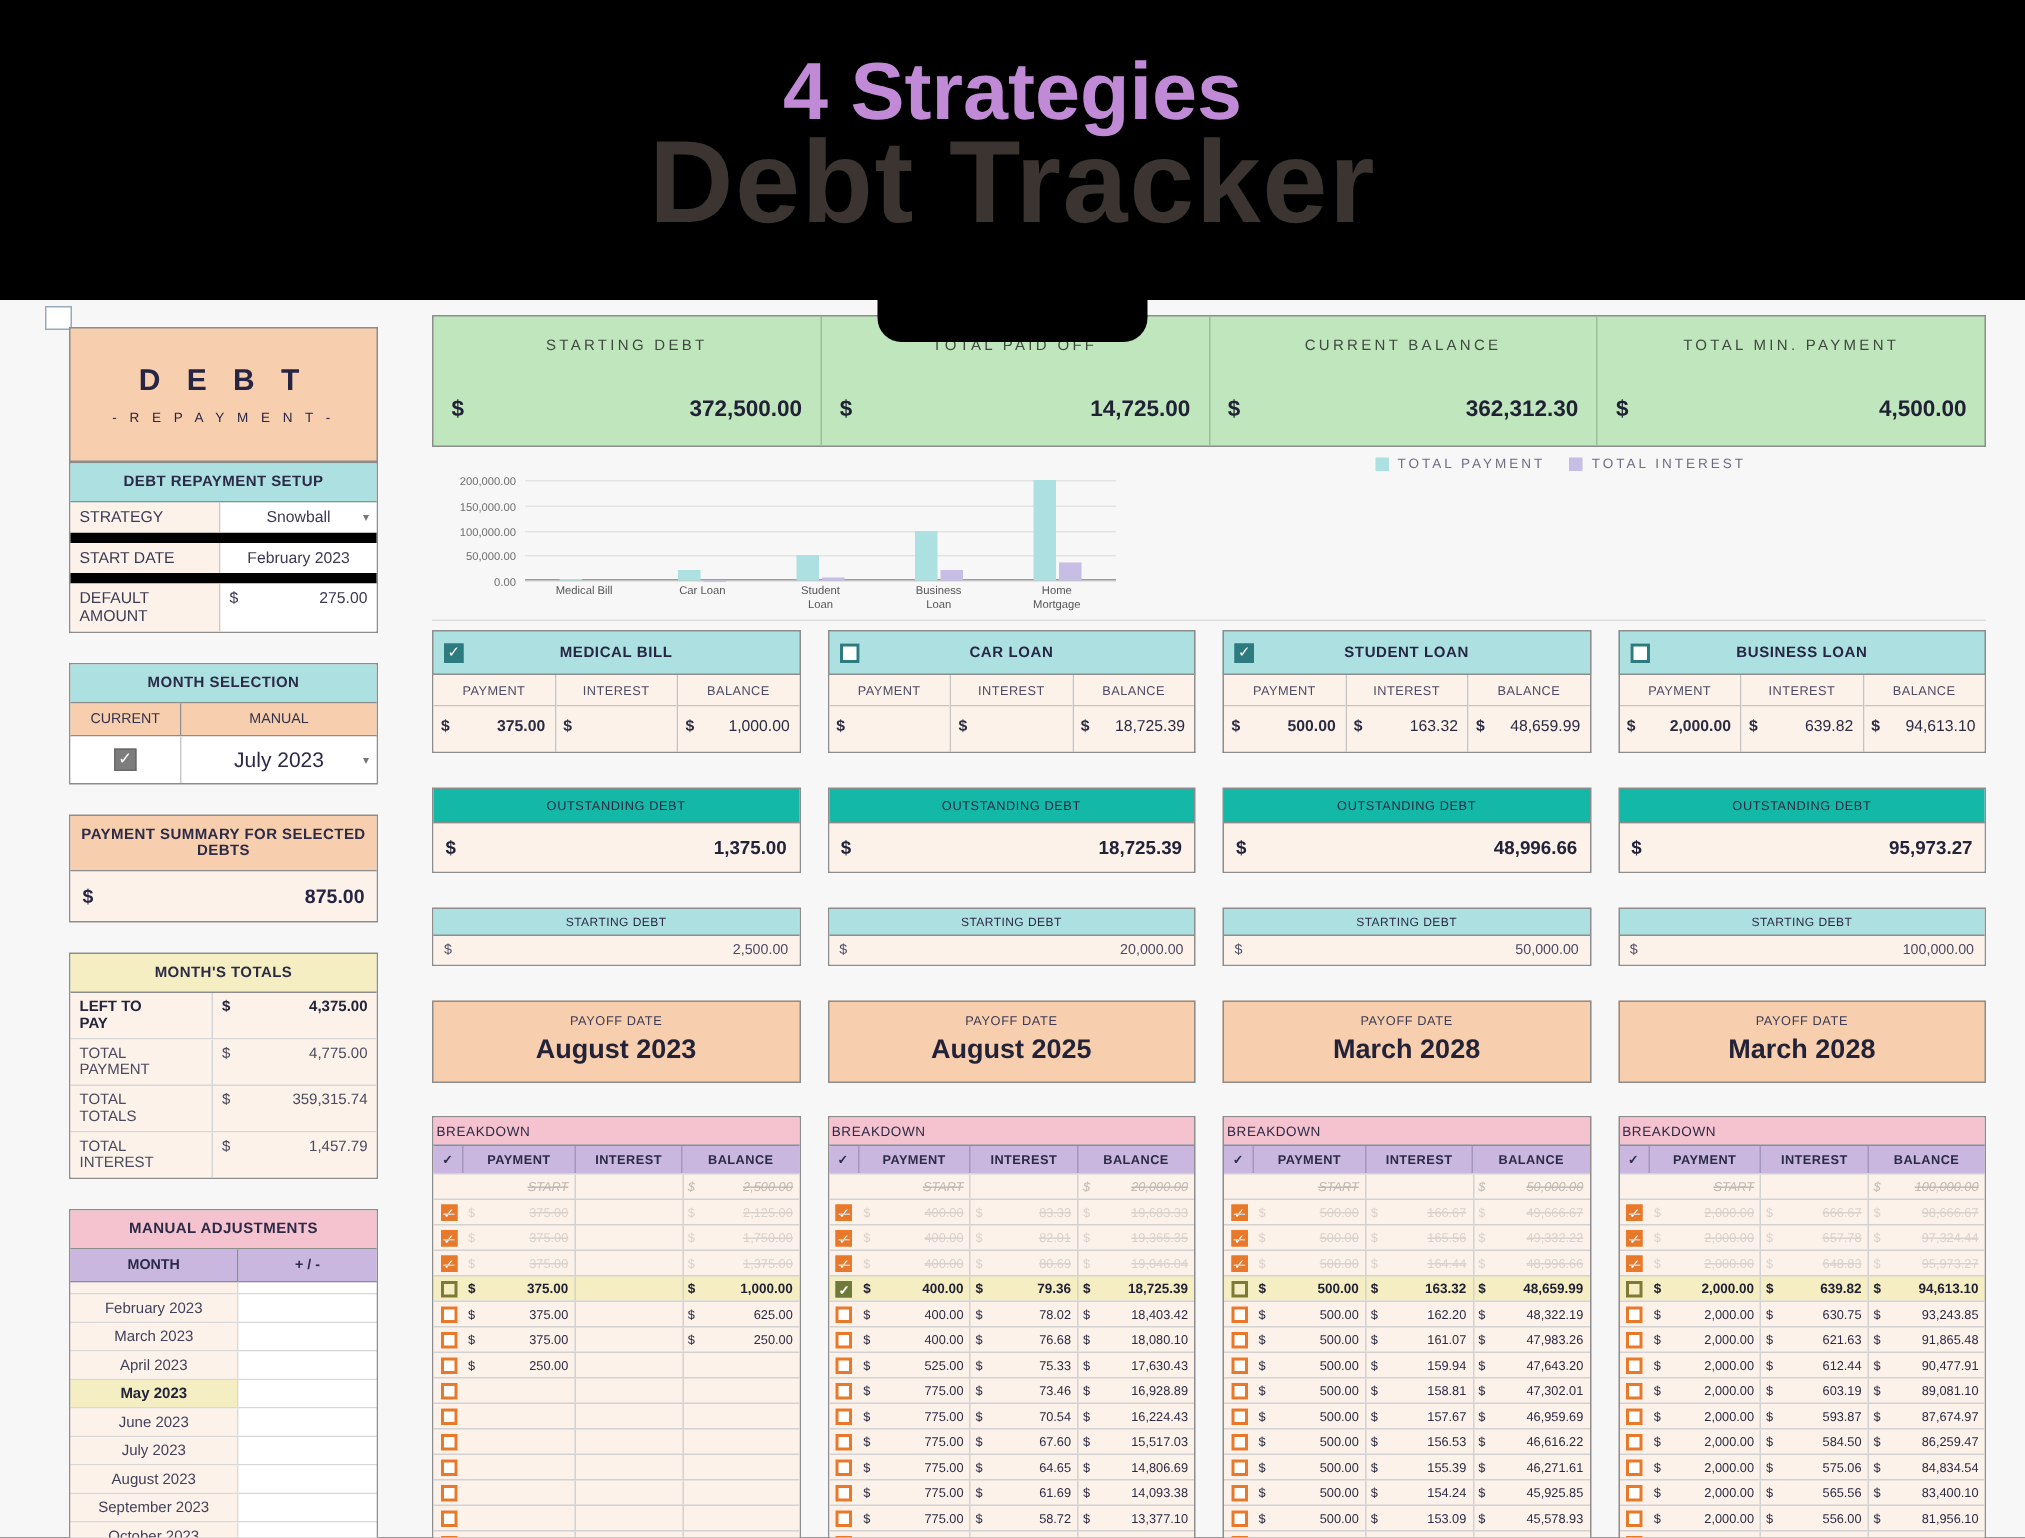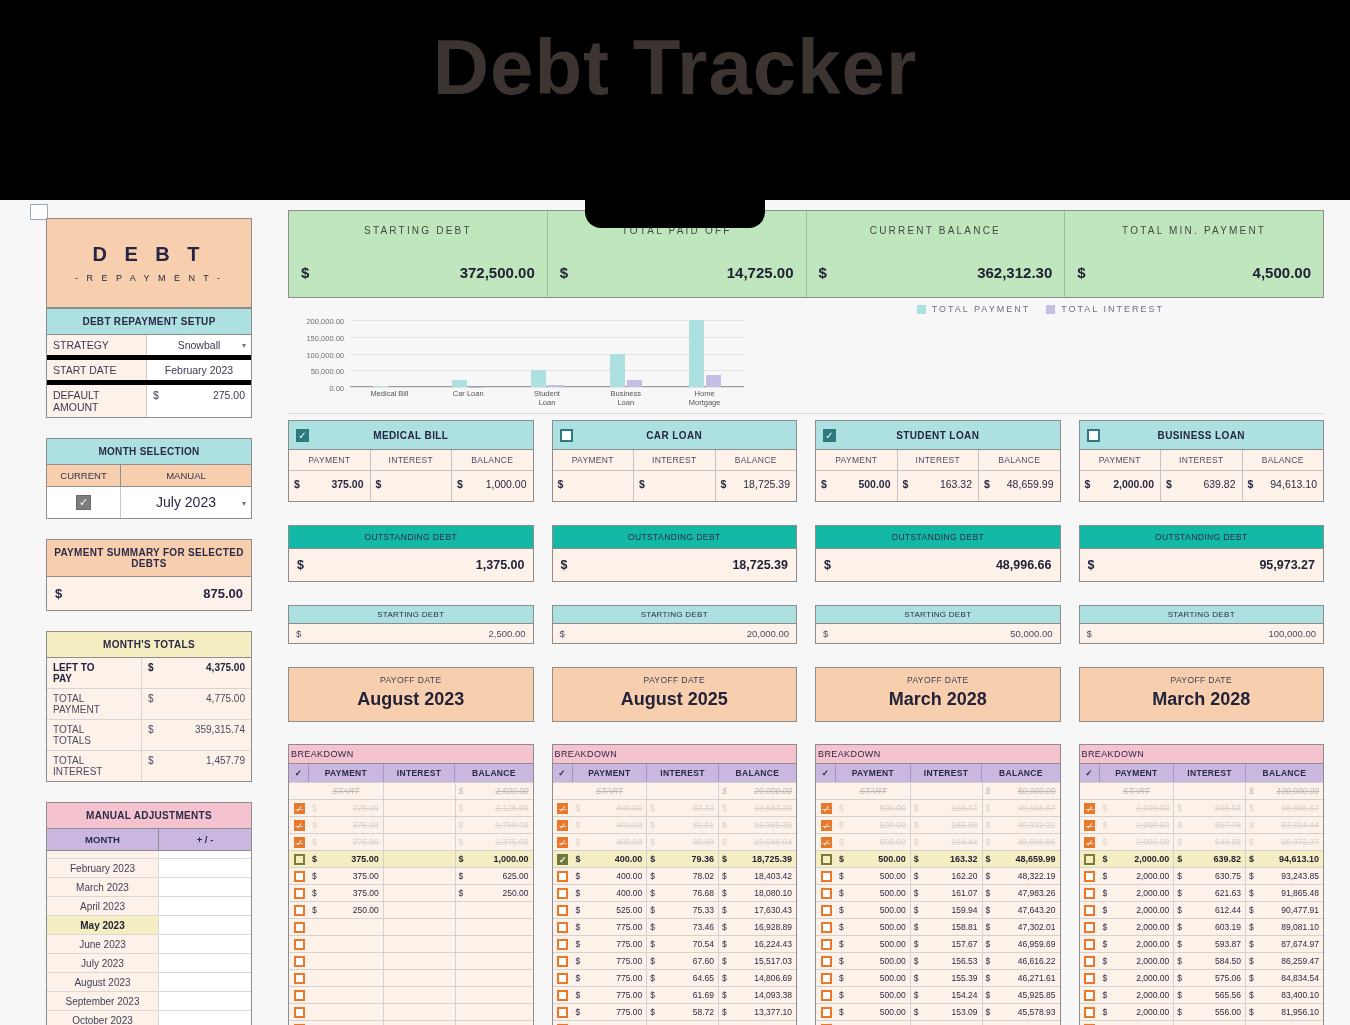--- a/index.html
+++ b/index.html
@@ -59,21 +59,21 @@
 
   .phdr {
     background: #ade0e0; text-align: center; font-size: 10px;
     font-weight: bold; color: #2b2a47; padding: 7px 2px; letter-spacing: .3px;
     border-bottom: 1px solid #8d8d8d;
   }
   .phdr.peach { background: #f8cfae; }
   .phdr.yellow { background: #f4eec2; }
   .phdr.pink { background: #f5c2cf; }
 
-  .row2 { display: flex; border-bottom: 5px solid #000000; }
+  .row2 { display: flex; border-bottom: 7px solid #000000; }
   .row2:last-child { border-bottom: none; }
   .cellL {
     flex: 1; font-size: 10.5px; color: #3a3a52; padding: 4px 6px;
     background: #fdf2ea; position: relative; border-right: 1px solid #c9c9c9;
   }
   .cellR {
     width: 104px; font-size: 10.5px; color: #3a3a52; padding: 4px 6px;
     background: #fff; text-align: right; position: relative;
   }
   .cellR.center { text-align: center; }
@@ -272,37 +272,38 @@
   .bd-row .c.ck {
     flex: 0 0 20px; border-right: none; display: flex;
     align-items: center; justify-content: center; padding: 0;
   }
   .bd-row .c.p { flex: 1.05; }
   .bd-row .c.i { flex: 1; }
   .bd-row .c.b { flex: 1.1; border-right: none; }
   .bd-row .c .dollar { position: absolute; left: 3px; top: 2.5px; }
 
   .bd-row.start .c { color: #c0b8b2; font-style: italic; text-decoration: line-through; }
-  .bd-row.start .c.st { text-align: center; }
+  .bd-row.start .c.st { text-align: right; }
   .bd-row.paid .c { color: #d9d2cc; text-decoration: line-through; }
   .bd-row.current { background: #f4eec2; }
   .bd-row.current .c { font-weight: bold; color: #1f1f33; font-size: 9px; }
 
   .ckbox { width: 11px; height: 11px; border: 2px solid #e8792a; background: #fff; }
   .ckbox.on {
     background: #e8792a; border-color: #e8792a; color: #fff;
     font-size: 9px; line-height: 8px; text-align: center;
   }
   .ckbox.cur { border-color: #7d7a35; background: #f4eec2; }
   .ckbox.cur.on { background: #6e7a3a; border-color: #6e7a3a; color:#fff; }
 </style>
 </head>
 <body>
 
 <div class="title-wrap">
+  <div class="title-sub">4 Strategies</div>
   <div class="title-main">Debt Tracker</div>
 </div>
 
 <div class="notch"></div>
 
 <div class="sheet">
   <div class="sheet-inner">
     <div class="corner-cell"></div>
 
     <div class="leftcol">

